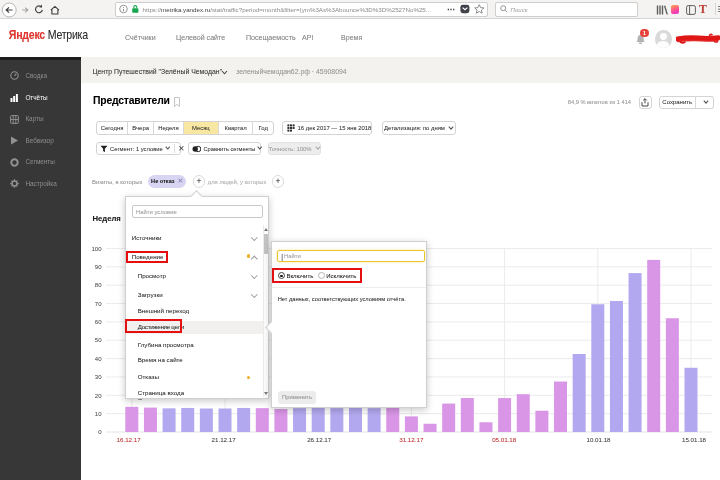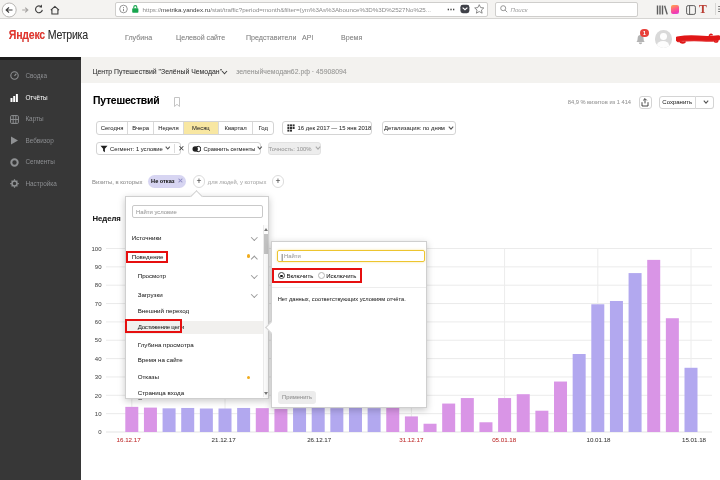--- a/index.html
+++ b/index.html
@@ -78,23 +78,23 @@
   <svg class="abs" style="left:685.5px;top:4.5px" width="10" height="10" viewBox="0 0 10 10">
     <rect x="0.6" y="0.6" width="8.8" height="8.8" rx="1.6" fill="none" stroke="#5e5e5e" stroke-width="1"></rect>
     <path d="M3.6,0.8 v8.6" stroke="#5e5e5e" stroke-width="1"></path>
   </svg>
   <div class="abs" style="left:699px;top:3px;width:10px;height:13px;font-family:'Liberation Serif',serif;font-size:11.5px;font-weight:700;color:#bf3d32">T</div>
   <div class="abs" style="left:714.5px;top:3px;width:1px;height:12px;background:#d8d7d5"></div>
   <div class="abs" style="left:717.5px;top:4.5px;width:5px;height:9px;color:#5e5e5e;font-size:8px">☰</div>
 
   <div class="abs" id="mhead"></div>
   <div class="abs" style="left:8.8px;top:29.3px;font-size:10.6px;letter-spacing:-0.25px;white-space:nowrap;transform:scaleY(1.22);transform-origin:0 100%"><span style="color:#e5352d;font-weight:700">Яндекс</span> <span style="color:#2b2b2b">Метрика</span></div>
-  <span class="navl" style="left:125px">Глубина</span>
+  <span class="navl" style="left:125px">Счётчики</span>
   <span class="navl" style="left:176px">Целевой сайте</span>
-  <span class="navl" style="left:246px">Представители</span>
+  <span class="navl" style="left:246px">Посещаемость</span>
   <span class="navl" style="left:302px">API</span>
   <span class="navl" style="left:341px">Время</span>
   <svg class="abs" style="left:634px;top:32px" width="13" height="14" viewBox="0 0 13 14">
     <path d="M4.8,10.5 a1.7,1.7 0 0 0 3.4,0" fill="#b3b3b3"></path>
     <path d="M2.4,10 c1.2,-0.8 1.1,-2.6 1.3,-4.2 a2.9,2.9 0 0 1 5.8,0 c0.2,1.6 0.1,3.4 1.3,4.2 Z" fill="#b3b3b3"></path>
   </svg>
   <div class="abs" style="left:640px;top:28.5px;width:8.6px;height:8.6px;border-radius:50%;background:#e8413a;color:#fff;font-size:6px;font-weight:700;text-align:center;line-height:8.9px">1</div>
   <div class="abs" style="left:654.5px;top:30px;width:17.6px;height:17.6px;border-radius:50%;background:#d9d9d9;overflow:hidden">
     <div style="position:absolute;left:5.4px;top:3.2px;width:6.8px;height:6.8px;border-radius:50%;background:#fdfdfd"></div>
     <div style="position:absolute;left:2.8px;top:10.8px;width:12px;height:8px;border-radius:50% 50% 0 0;background:#fdfdfd"></div>
@@ -141,21 +141,21 @@
   </svg>
   <span class="sitem" style="top:179.5px">Настройка</span>
 
   <div class="abs" id="strip"></div>
   <span class="abs" style="left:92.4px;top:68.2px;font-size:6.9px;color:#3a3a3a">Центр Путешествий "Зелёный Чемодан"</span>
   <svg class="abs" style="left:220.5px;top:69.5px" width="7" height="5" viewBox="0 0 7 5">
       <path d="M1,1 L3.5,3.8 L6,1" stroke="#444" stroke-width="1.05" fill="none"></path>
     </svg>
   <span class="abs" style="left:236.2px;top:68.2px;font-size:6.9px;color:#a3a3a1">зеленыйчемодан62.рф · 45908094</span>
 
-  <div class="abs" style="left:93px;top:95px;font-size:10.4px;font-weight:700;letter-spacing:-0.2px;color:#000">Путешествий</div>
+  <div class="abs" style="left:93px;top:95px;font-size:10.4px;font-weight:700;letter-spacing:-0.2px;color:#000">Представители</div>
   <svg class="abs" style="left:173.7px;top:97px" width="6" height="10" viewBox="0 0 6 10">
     <path d="M0.5,0.5 h5 v9 l-2.5,-2.2 l-2.5,2.2 z" fill="none" stroke="#bdbdbd" stroke-width="0.9"></path>
   </svg>
   <div class="abs" style="left:460px;top:99px;width:171px;text-align:right;font-size:5.7px;color:#a2a2a2">84,9 % визитов из 1 414</div>
   <div class="btn" style="left:639px;top:96px;width:12.6px;height:12.6px">
     <svg width="8" height="9" viewBox="0 0 8 9">
       <path d="M1,4.2 v3.8 h6 v-3.8" fill="none" stroke="#333" stroke-width="0.9"></path>
       <path d="M4,0.8 v4.6 M2.2,2.4 L4,0.6 L5.8,2.4" fill="none" stroke="#333" stroke-width="0.9"></path>
     </svg>
   </div>

